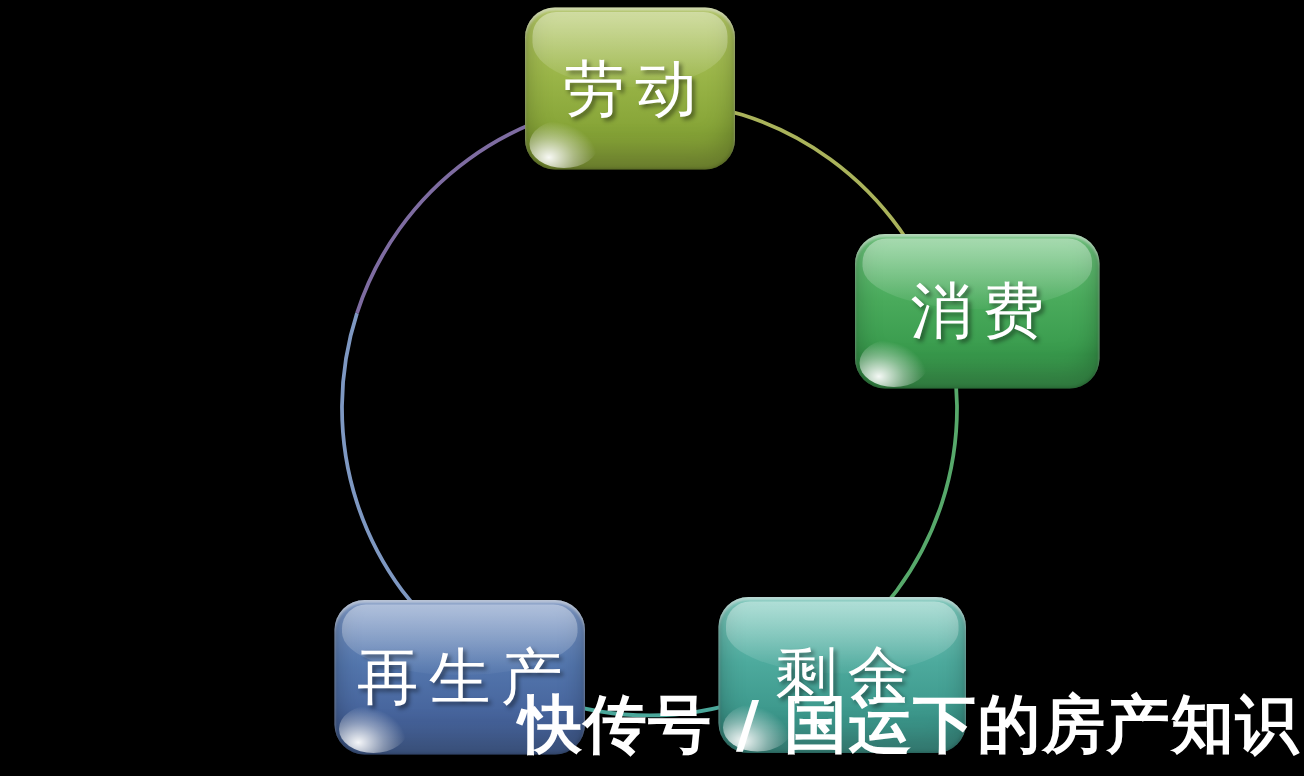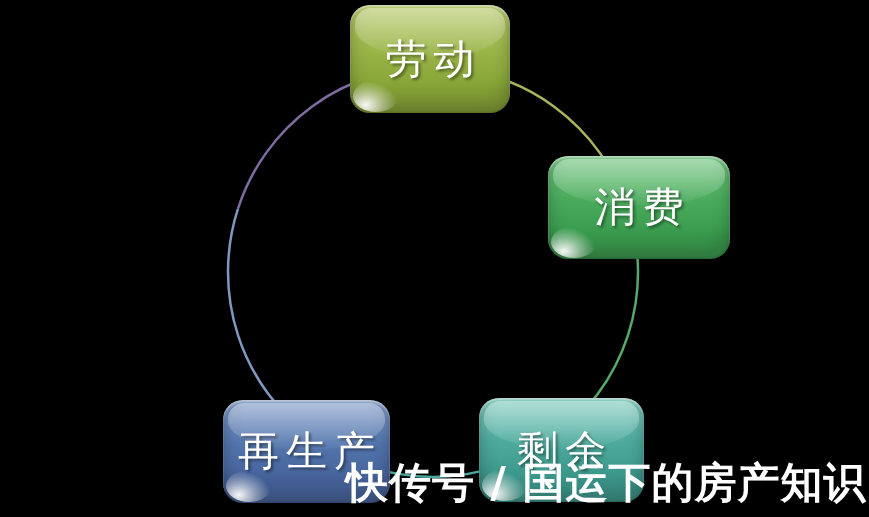--- a/index.html
+++ b/index.html
@@ -55,26 +55,26 @@
       z-index: 2;
       color: #ffffff;
       font-family: "DejaVu Serif", "Liberation Serif", serif;
       font-size: 41px;
       letter-spacing: 7px;
       padding-left: 7px;
       white-space: nowrap;
       text-shadow: 2px 2px 3px rgba(0,0,0,0.45);
     }
     .node-laodong {
-      left: 350px; top: 5px; width: 160px; height: 108px;
+      left: 350px; top: 5px; width: 140px; height: 108px;
       background: linear-gradient(180deg, #b3c765 0%, #9ab548 42%, #85a336 78%, #8fa93d 100%);
       align-items: center;
     }
     .node-xiaofei {
-      left: 548px; top: 156px; width: 182px; height: 103px;
+      left: 570px; top: 156px; width: 163px; height: 103px;
       background: linear-gradient(180deg, #6ec47d 0%, #4aab5c 42%, #389a4c 78%, #41a354 100%);
     }
     .node-shengyu {
       left: 479px; top: 398px; width: 165px; height: 104px;
       background: linear-gradient(180deg, #7ecbbe 0%, #4daa9d 42%, #3b968a 78%, #44a094 100%);
     }
     .node-zaishengchan {
       left: 223px; top: 400px; width: 167px; height: 103px;
       background: linear-gradient(180deg, #7e99c6 0%, #5376ad 42%, #45629a 78%, #4d6ba3 100%);
     }

